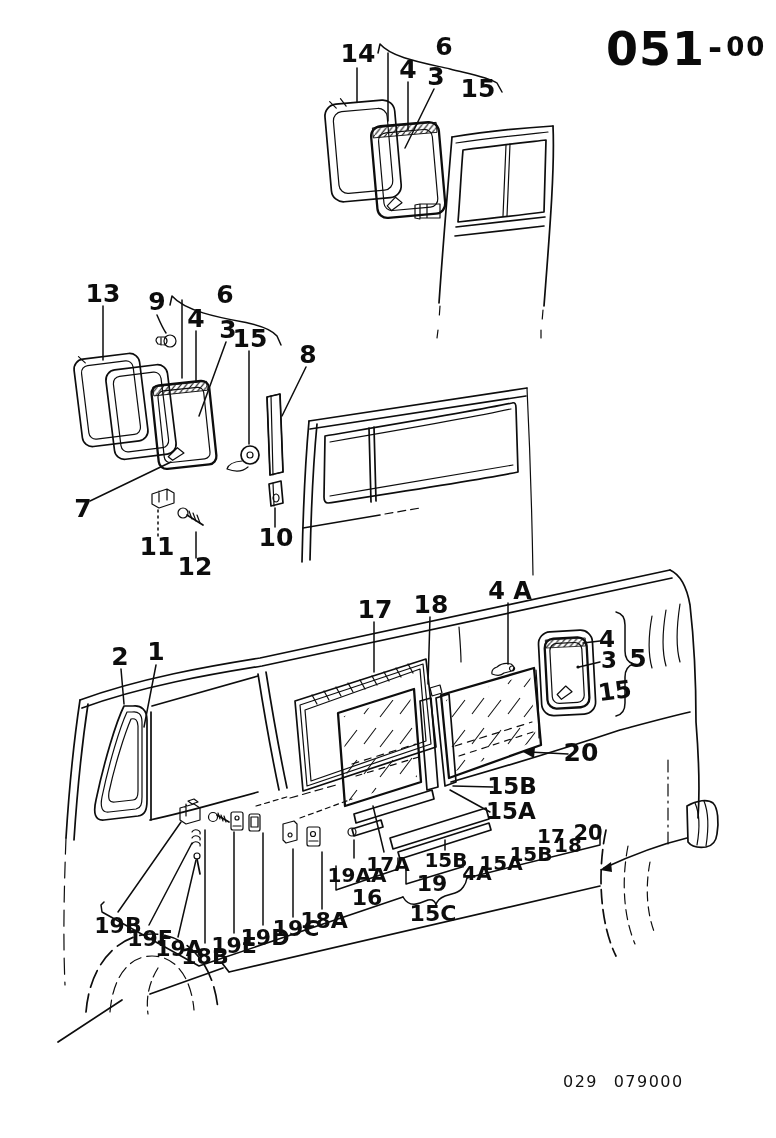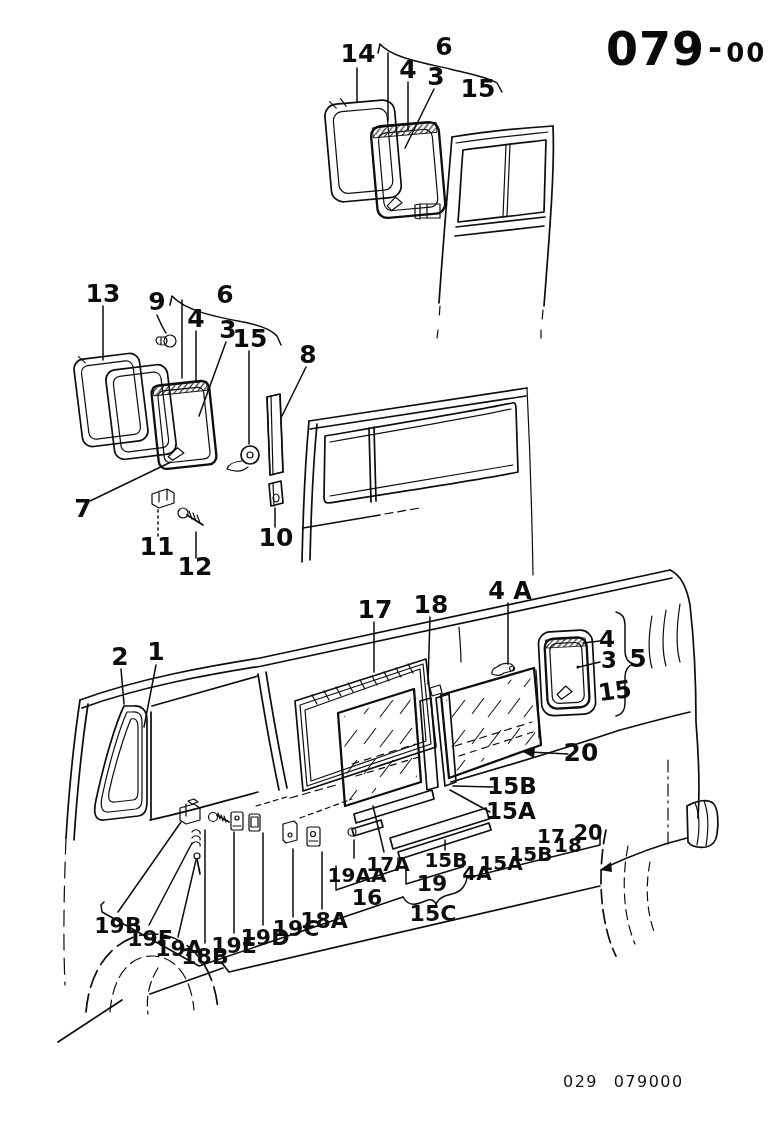--- a/index.html
+++ b/index.html
@@ -7,21 +7,21 @@
          font-family:"DejaVu Sans",sans-serif;}
   .stage svg{position:absolute;left:0;top:0;}
   .art{stroke:#0d0d0d;fill:none;stroke-width:1.7;stroke-linecap:round;stroke-linejoin:round;}
   .thick{stroke-width:2.3;}
   .thin{stroke-width:1.2;}
   .plbl{font-family:"DejaVu Sans",sans-serif;font-weight:bold;fill:#0d0d0d;}
   .header-code{position:absolute;left:606px;top:26px;display:flex;align-items:flex-start;
                color:#0a0a0a;font-weight:bold;letter-spacing:1px;}
   .header-code .c-main{font-size:46px;line-height:1;}
   .header-code .c-sep{font-size:34px;line-height:1;margin:4px 3px 0 3px;}
-  .header-code .c-sub{font-size:26px;line-height:1;margin-top:14px;letter-spacing:2px;}
+  .header-code .c-sub{font-size:26px;line-height:1;margin-top:8px;letter-spacing:2px;}
   .footer-code{position:absolute;left:563px;top:1072px;font-size:16px;font-weight:400;
                color:#111;letter-spacing:1.5px;word-spacing:9px;}
 </style>
 </head>
 <body>
 
 <div class="stage">
 
 <svg width="776" height="1138" viewBox="0 0 776 1138">
   <defs>
@@ -330,20 +330,20 @@
         <text x="179" y="956" font-size="22" text-anchor="middle" class="plbl">19A</text>
         <text x="205" y="964" font-size="22" text-anchor="middle" class="plbl">18B</text>
         <text x="234" y="953" font-size="22" text-anchor="middle" class="plbl">19E</text>
         <text x="265" y="945" font-size="22" text-anchor="middle" class="plbl">19D</text>
         <text x="296" y="936" font-size="22" text-anchor="middle" class="plbl">19C</text>
         <text x="324" y="928" font-size="22" text-anchor="middle" class="plbl">18A</text>
       </g>
 </svg>
 
 <div class="header-code">
-  <span class="c-main">079</span>
+  <span class="c-main">051</span>
   <span class="c-sep">-</span>
   <span class="c-sub">00</span>
 </div>
 
 <div class="footer-code">029 079000</div>
 
 </div>
 
 </body></html>

